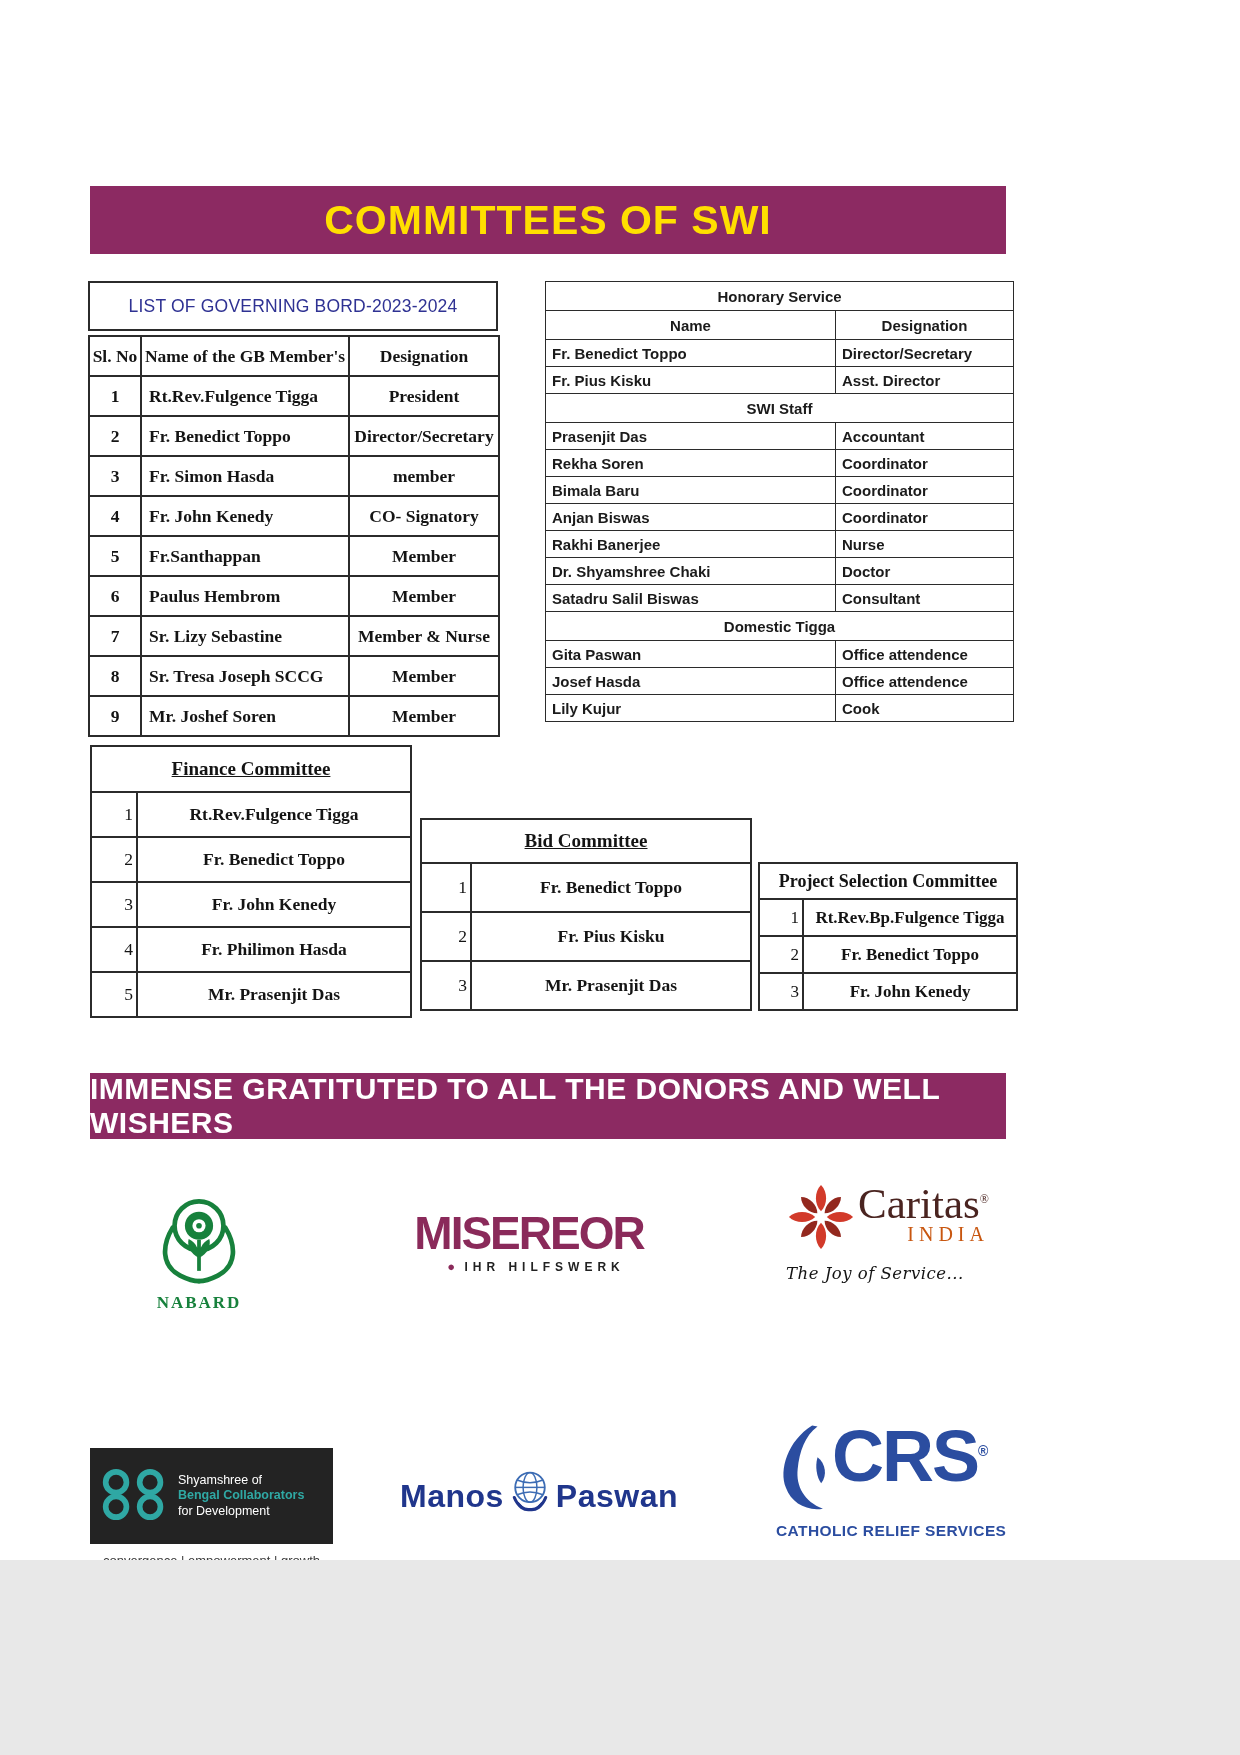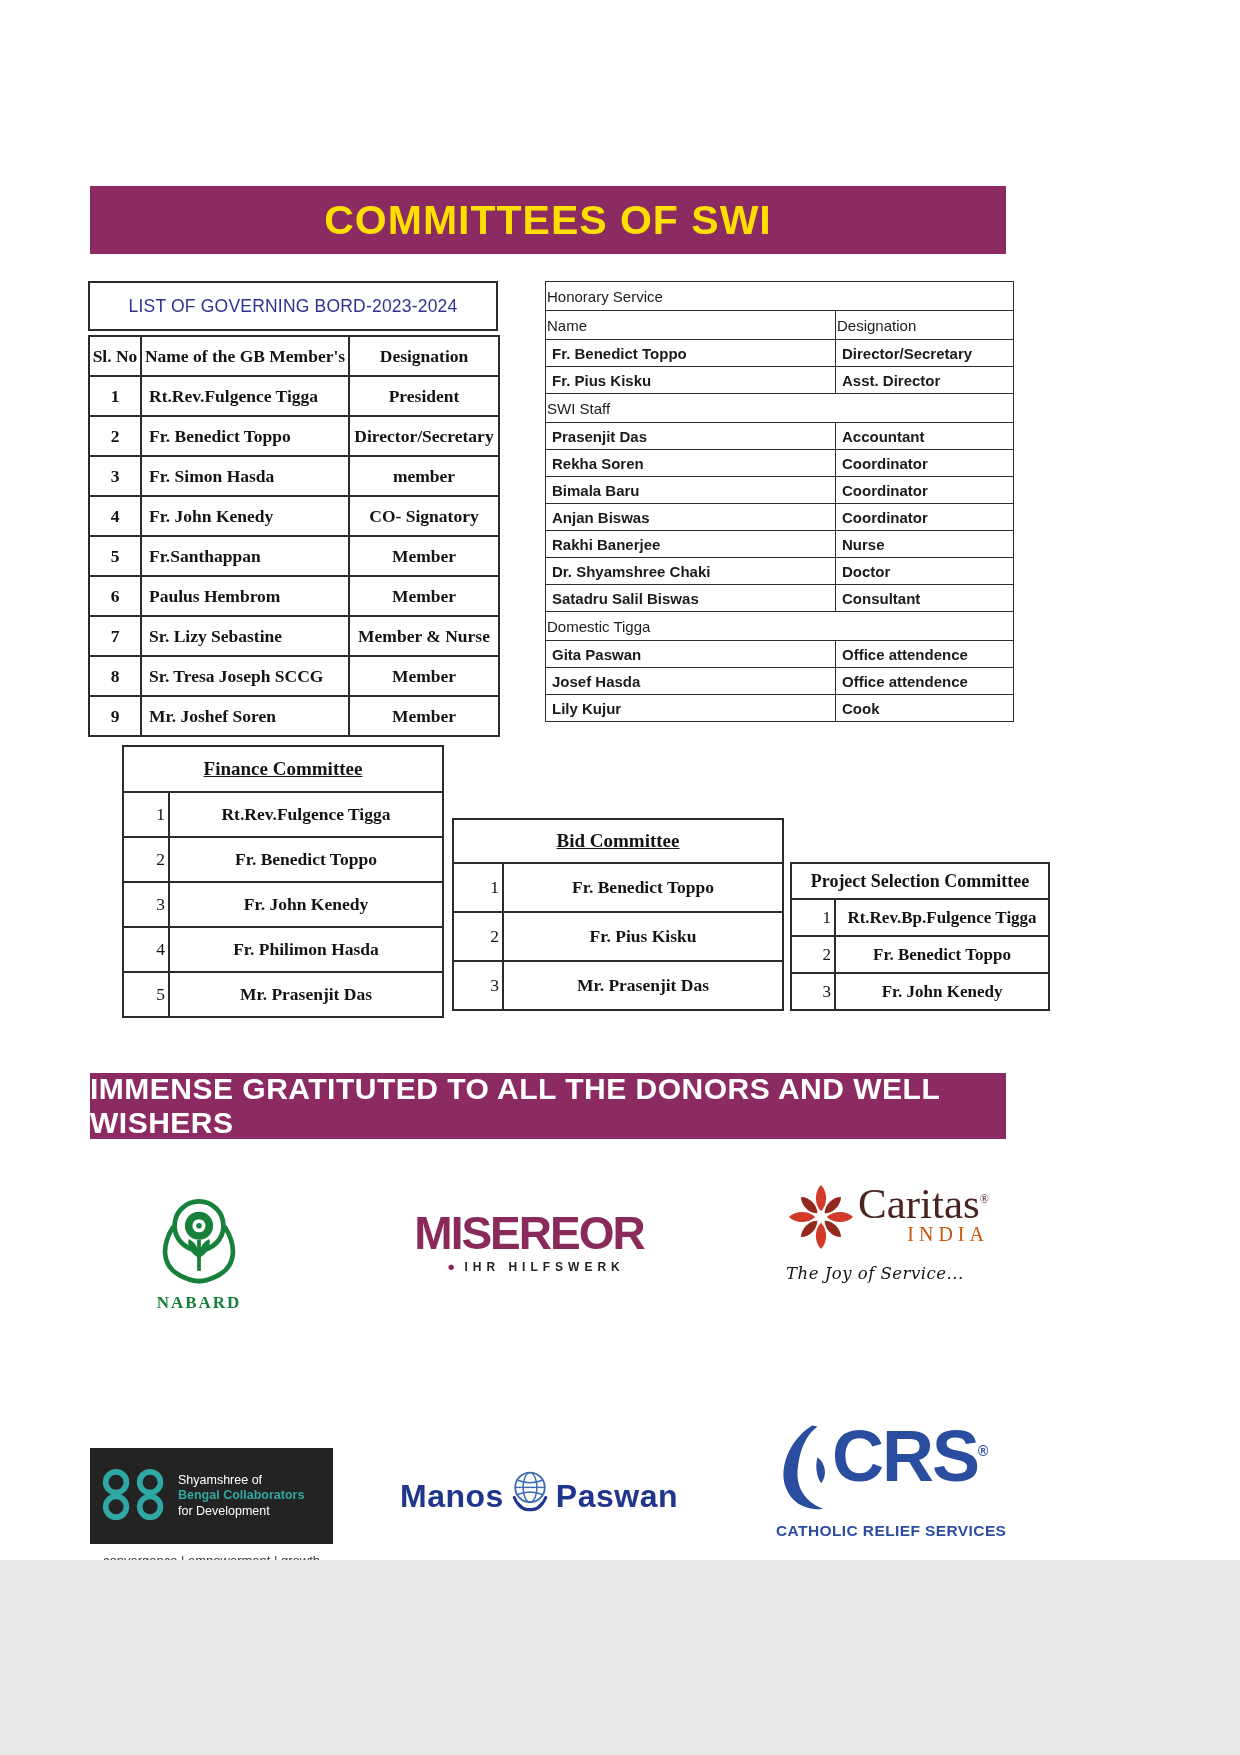--- a/index.html
+++ b/index.html
@@ -23,25 +23,25 @@
   .gb-table th{font-size:17.5px;}
   .gb-table td{font-size:17.5px;font-weight:600;}
   .gb-table .c{text-align:center;}
   .gb-table .nm{text-align:left;padding-left:7px;}
 
   
   .staff-table{position:absolute;left:545px;top:281px;width:468px;font-family:"Liberation Sans",sans-serif;
                color:#1b1b1b;table-layout:fixed;}
   .staff-table th,.staff-table td{border:1.5px solid #2b2b2b;height:26px;font-size:15px;overflow:hidden;
                white-space:nowrap;}
-  .staff-table th{font-weight:normal;text-align:left;}
+  .staff-table th{font-weight:bold;text-align:center;}
   .staff-table td{font-weight:600;padding:0 6px;text-align:left;}
 
   
-  .cmt{font-family:"Liberation Serif",serif;color:#141414;position:absolute;table-layout:fixed;margin-left:32px;}
+  .cmt{font-family:"Liberation Serif",serif;color:#141414;position:absolute;table-layout:fixed;}
   .cmt th{border:2px solid #2b2b2b;font-weight:bold;text-align:center;}
   .cmt td{border:2px solid #2b2b2b;overflow:hidden;white-space:nowrap;}
   .cmt td.no{text-align:right;padding-right:3px;font-size:16px;}
   .cmt td.nm{text-align:center;font-weight:600;}
   .cmt.u th span{text-decoration:underline;}
   .cmt.finance{left:90px;top:745px;width:320px;}
   .cmt.finance th{height:42px;font-size:19px;}
   .cmt.finance td{height:41px;font-size:17.5px;}
   .cmt.bid{left:420px;top:818px;width:330px;}
   .cmt.bid th{height:40px;font-size:19px;}

